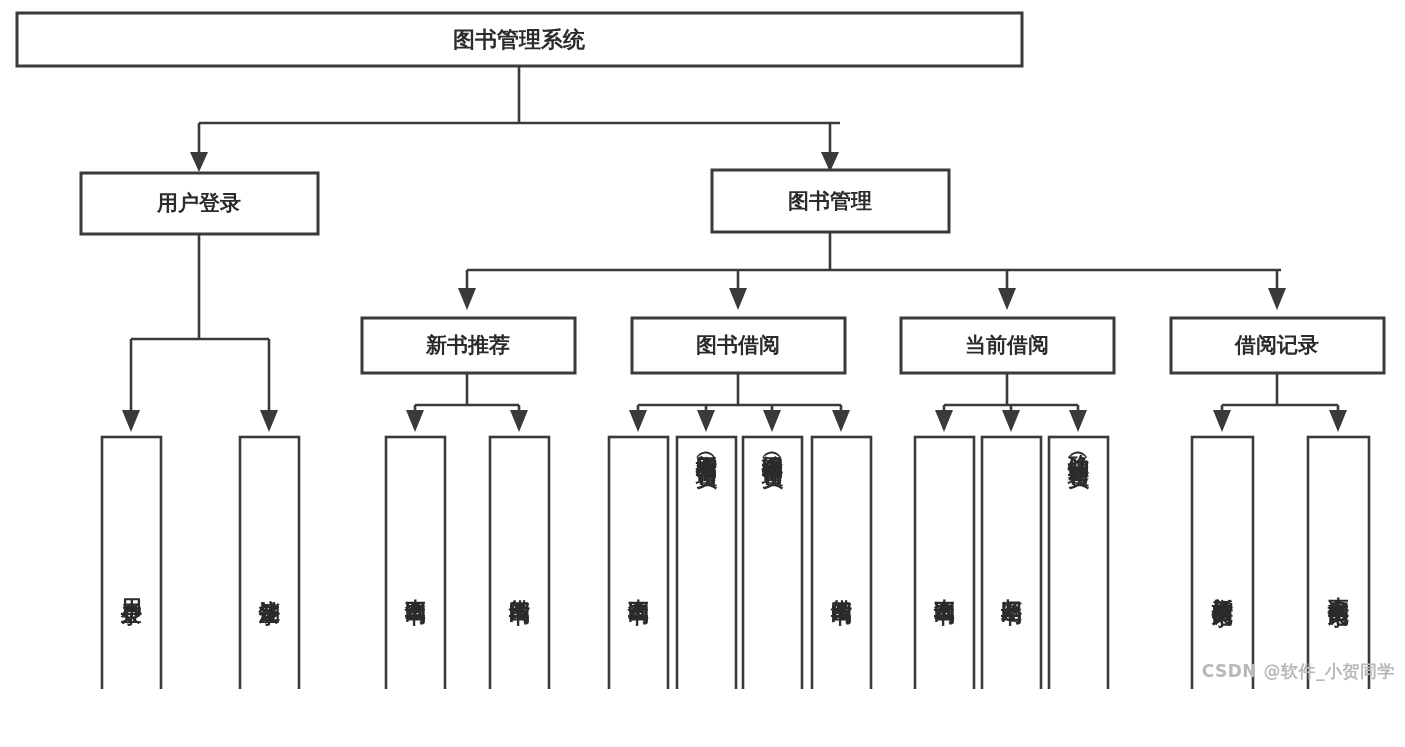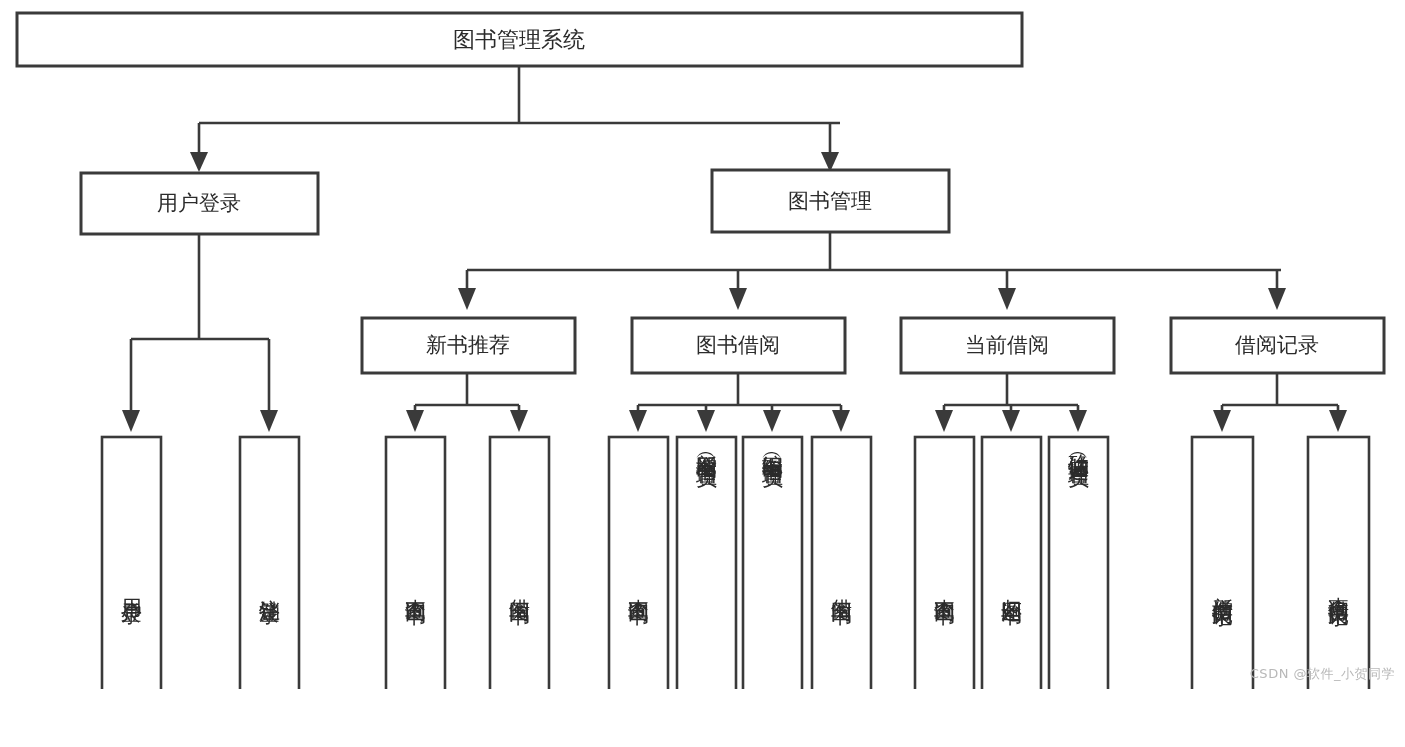--- a/index.html
+++ b/index.html
@@ -10,20 +10,21 @@
   }
   body {
     font-family: "DejaVu Sans", "Liberation Sans", sans-serif;
   }
   #diagram-root {
     position: relative;
     width: 1405px;
     height: 689px;
     background: #ffffff;
     overflow: hidden;
+    font-weight: bold;
   }
   svg#tree-svg {
     position: absolute;
     top: 0;
     left: 0;
     width: 1405px;
     height: 747px;
     display: block;
   }
   .node-box {
@@ -70,21 +71,21 @@
     letter-spacing: 2px;
     color: #2b2b2b;
     white-space: nowrap;
     text-align: center;
   }
   .watermark {
     position: absolute;
     right: 10px;
     bottom: 6px;
     color: #b8b8b8;
-    font-size: 13px;
+    font-size: 17px;
     font-family: "DejaVu Sans", "Liberation Sans", sans-serif;
     white-space: nowrap;
     letter-spacing: 0.5px;
   }
 </style>
 </head>
 <body>
 
 <div id="diagram-root">
 

